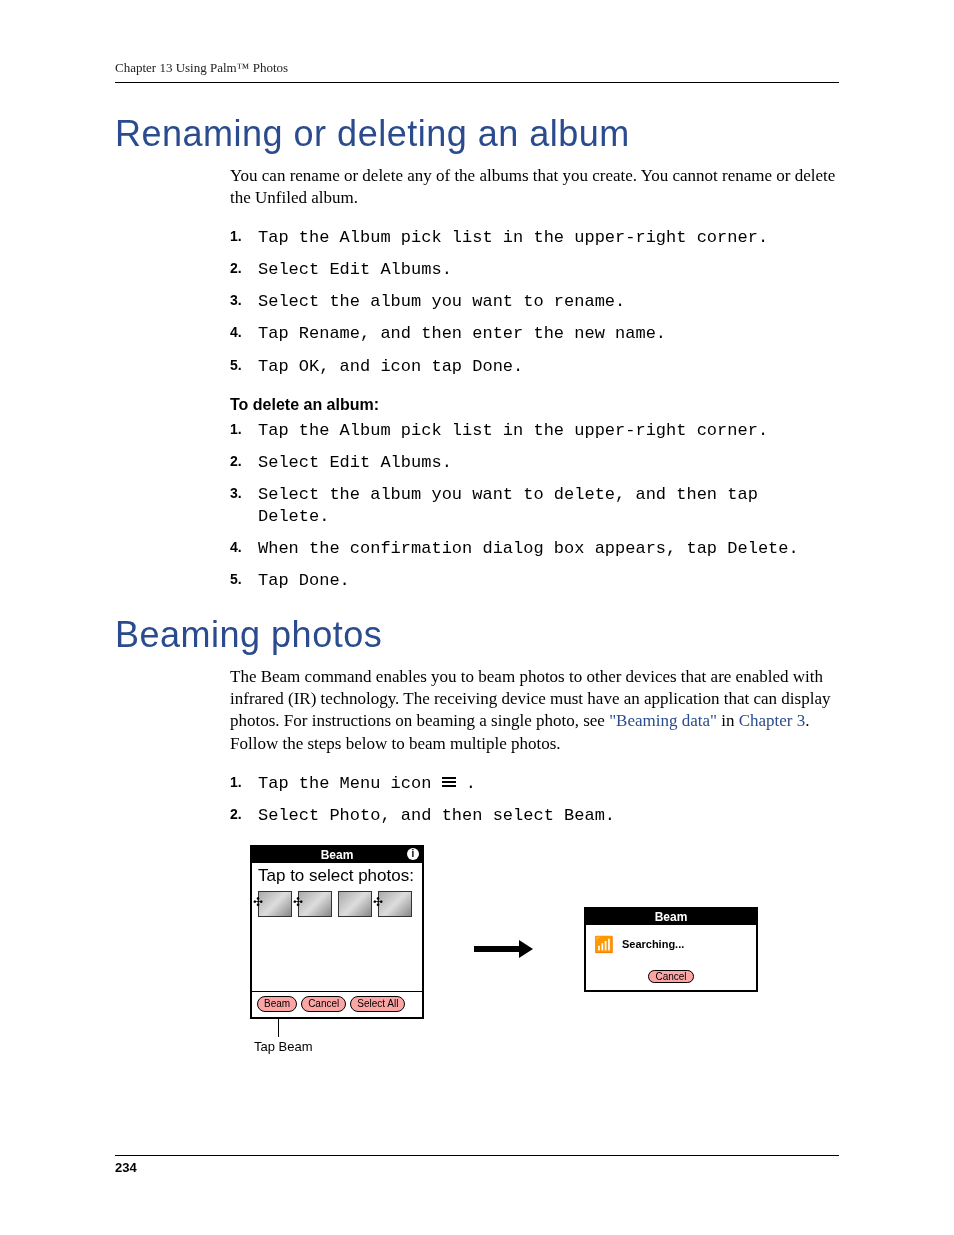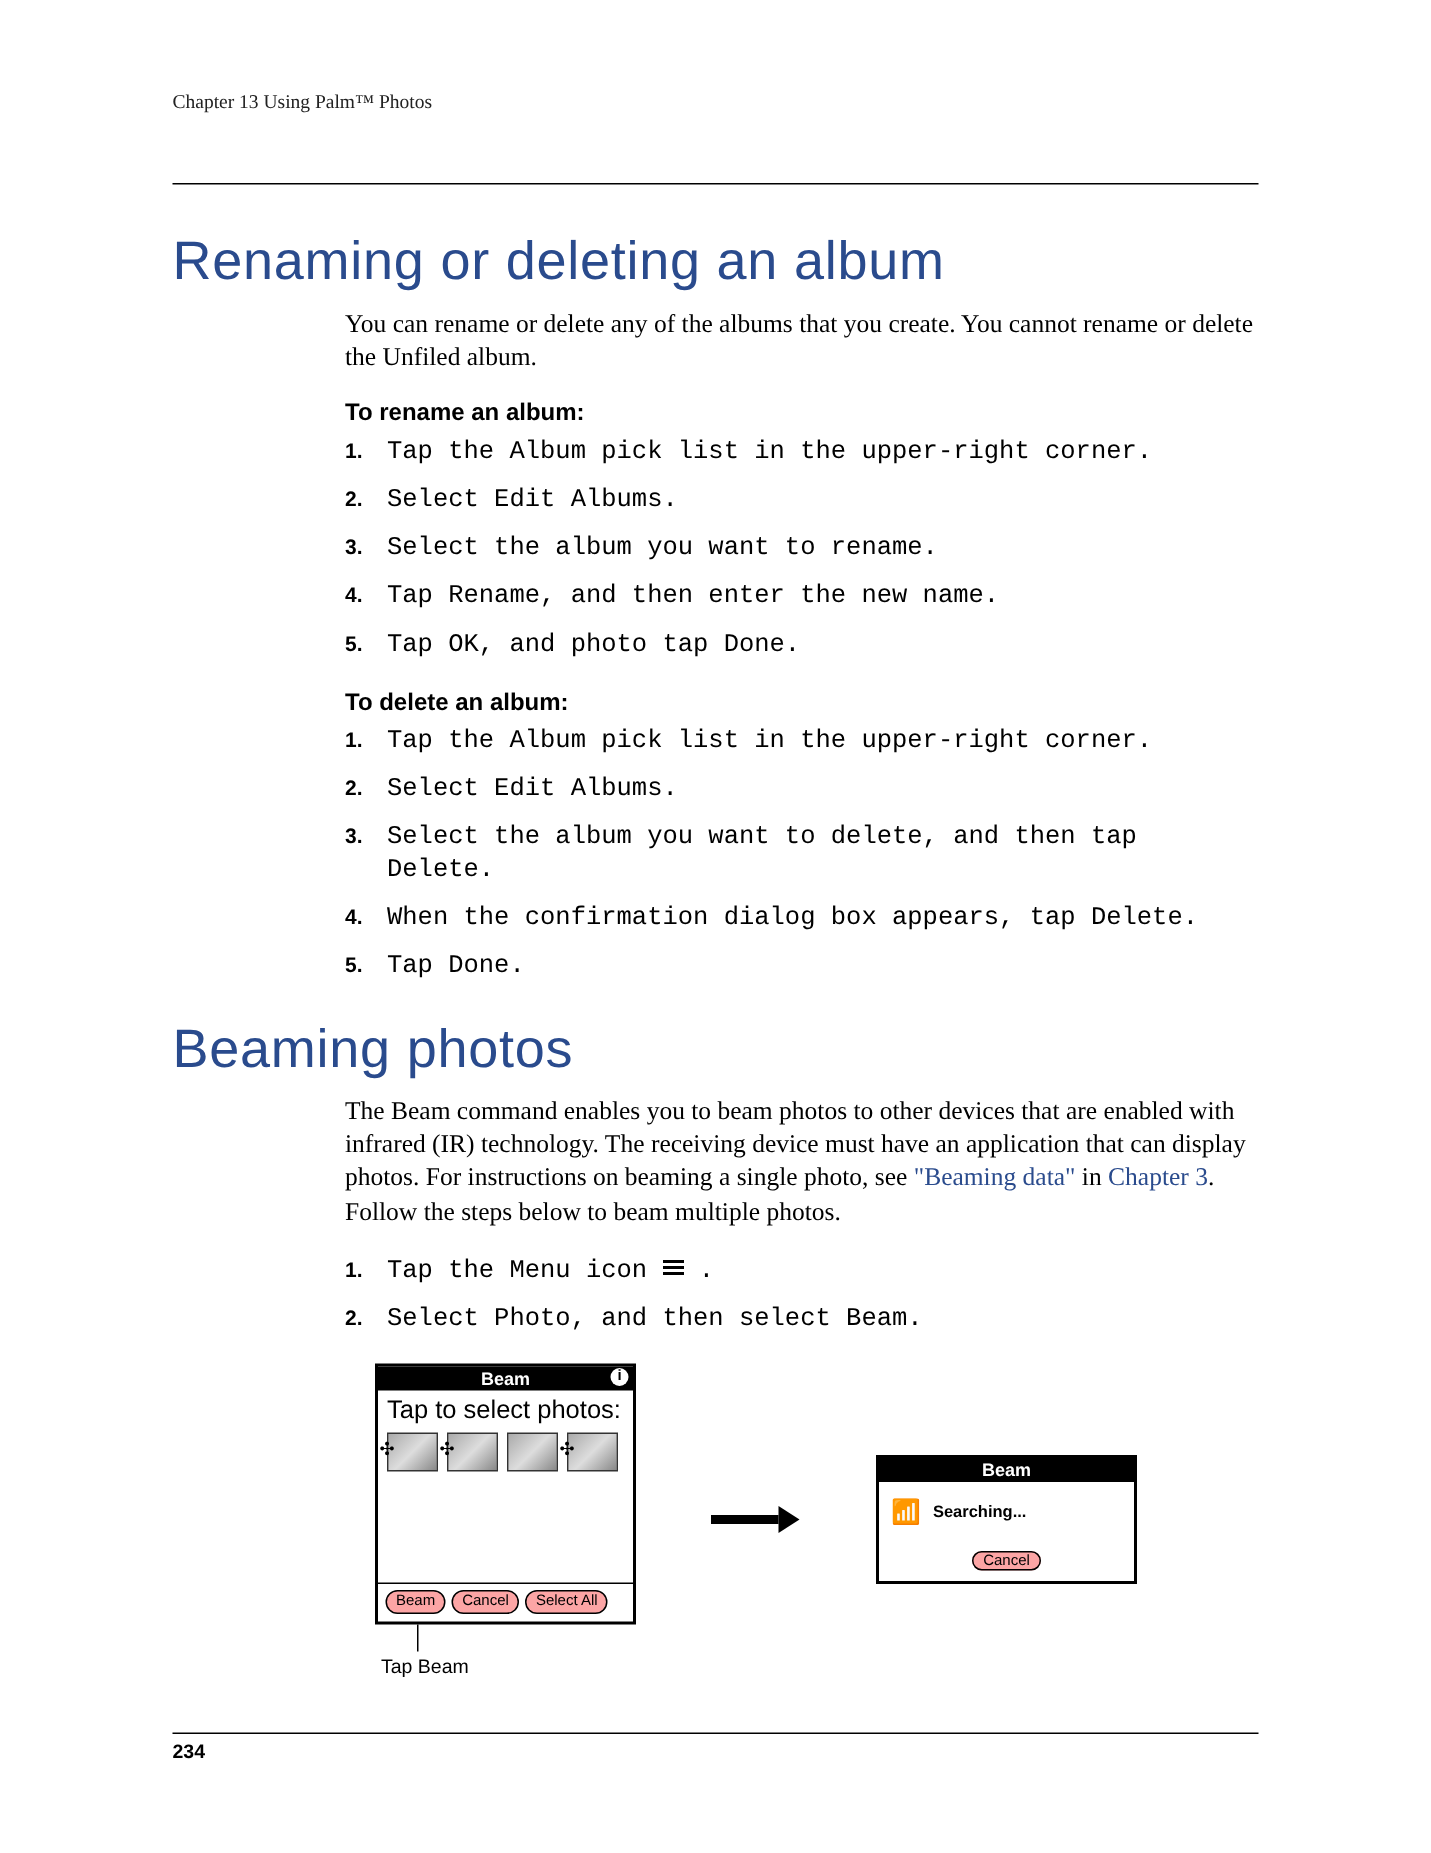--- a/index.html
+++ b/index.html
@@ -14,21 +14,20 @@
     height: 1235px;
     position: relative;
     box-sizing: border-box;
     padding: 60px 115px 60px 115px;
   }
   .running-head {
     font-family: "Palatino Linotype", Georgia, serif;
     font-size: 13px;
     color: #222;
     padding-bottom: 6px;
-    margin-bottom: 40px;
   }
   .hr {
     border: none;
     border-top: 1px solid #000;
     margin: 0;
   }
   h2.section {
     font-family: "Arial Narrow", "Helvetica Condensed", Arial, sans-serif;
     font-stretch: condensed;
     font-weight: 400;
@@ -255,27 +254,26 @@
 <div class="page">
 
   <div class="running-head">Chapter 13   Using Palm™ Photos</div>
   <hr class="hr">
 
   <h2 class="section" style="margin-top:30px">Renaming or deleting an album</h2>
 
   <div class="body-indent">
     <p class="body">You can rename or delete any of the albums that you create. You cannot rename or delete the Unfiled album.</p>
 
-    <div class="subhead">To rename an album:</div>
     <ol class="steps">
       <li>Tap the Album pick list in the upper-right corner.</li>
       <li>Select Edit Albums.</li>
       <li>Select the album you want to rename.</li>
       <li>Tap Rename, and then enter the new name.</li>
-      <li>Tap OK, and photo tap Done.</li>
+      <li>Tap OK, and icon tap Done.</li>
     </ol>
 
     <div class="subhead">To delete an album:</div>
     <ol class="steps">
       <li>Tap the Album pick list in the upper-right corner.</li>
       <li>Select Edit Albums.</li>
       <li>Select the album you want to delete, and then tap Delete.</li>
       <li>When the confirmation dialog box appears, tap Delete.</li>
       <li>Tap Done.</li>
     </ol>

